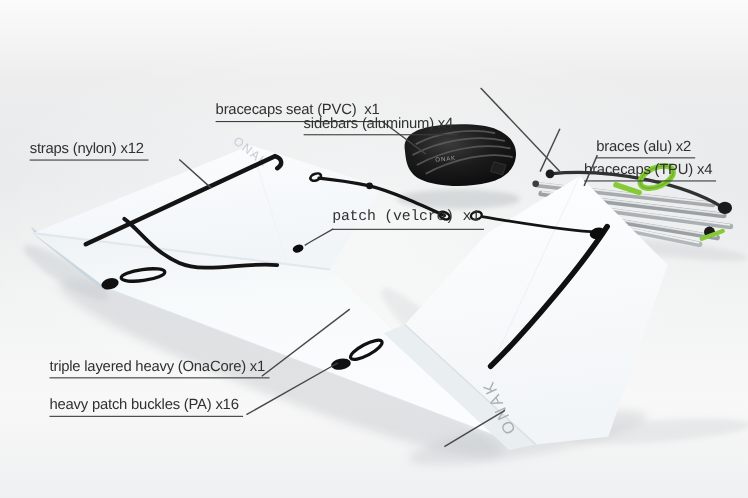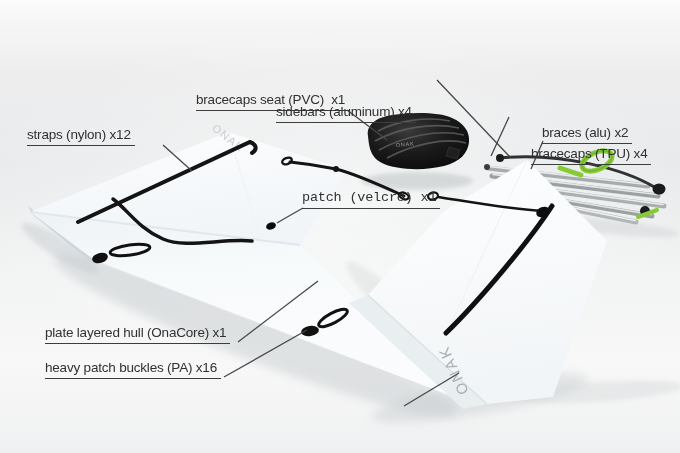--- a/index.html
+++ b/index.html
@@ -153,15 +153,15 @@
     </g>
     <ellipse cx="271" cy="226" rx="5" ry="3.5" transform="rotate(-18 271 226)" fill="#0c0c0c"></ellipse>
   </svg>
 
   <div class="lbl lb-straps"><span>straps (nylon) x12</span></div>
   <div class="lbl lb-seat"><span>bracecaps seat (PVC)  x1</span></div>
   <div class="lbl lb-sidebars"><span>sidebars (aluminum) x4</span></div>
   <div class="lbl lb-bracecaps"><span>bracecaps (TPU) x4</span></div>
   <div class="lbl lb-braces"><span>braces (alu) x2</span></div>
   <div class="lbl lb-patch"><span>patch (velcro) x1</span></div>
-  <div class="lbl lb-hull"><span>plate layered hull (OnaCore) x1</span></div>
+  <div class="lbl lb-hull"><span>triple layered heavy (OnaCore) x1</span></div>
   <div class="lbl lb-buckles"><span>heavy patch buckles (PA) x16</span></div>
 </div>
 
 </body></html>

